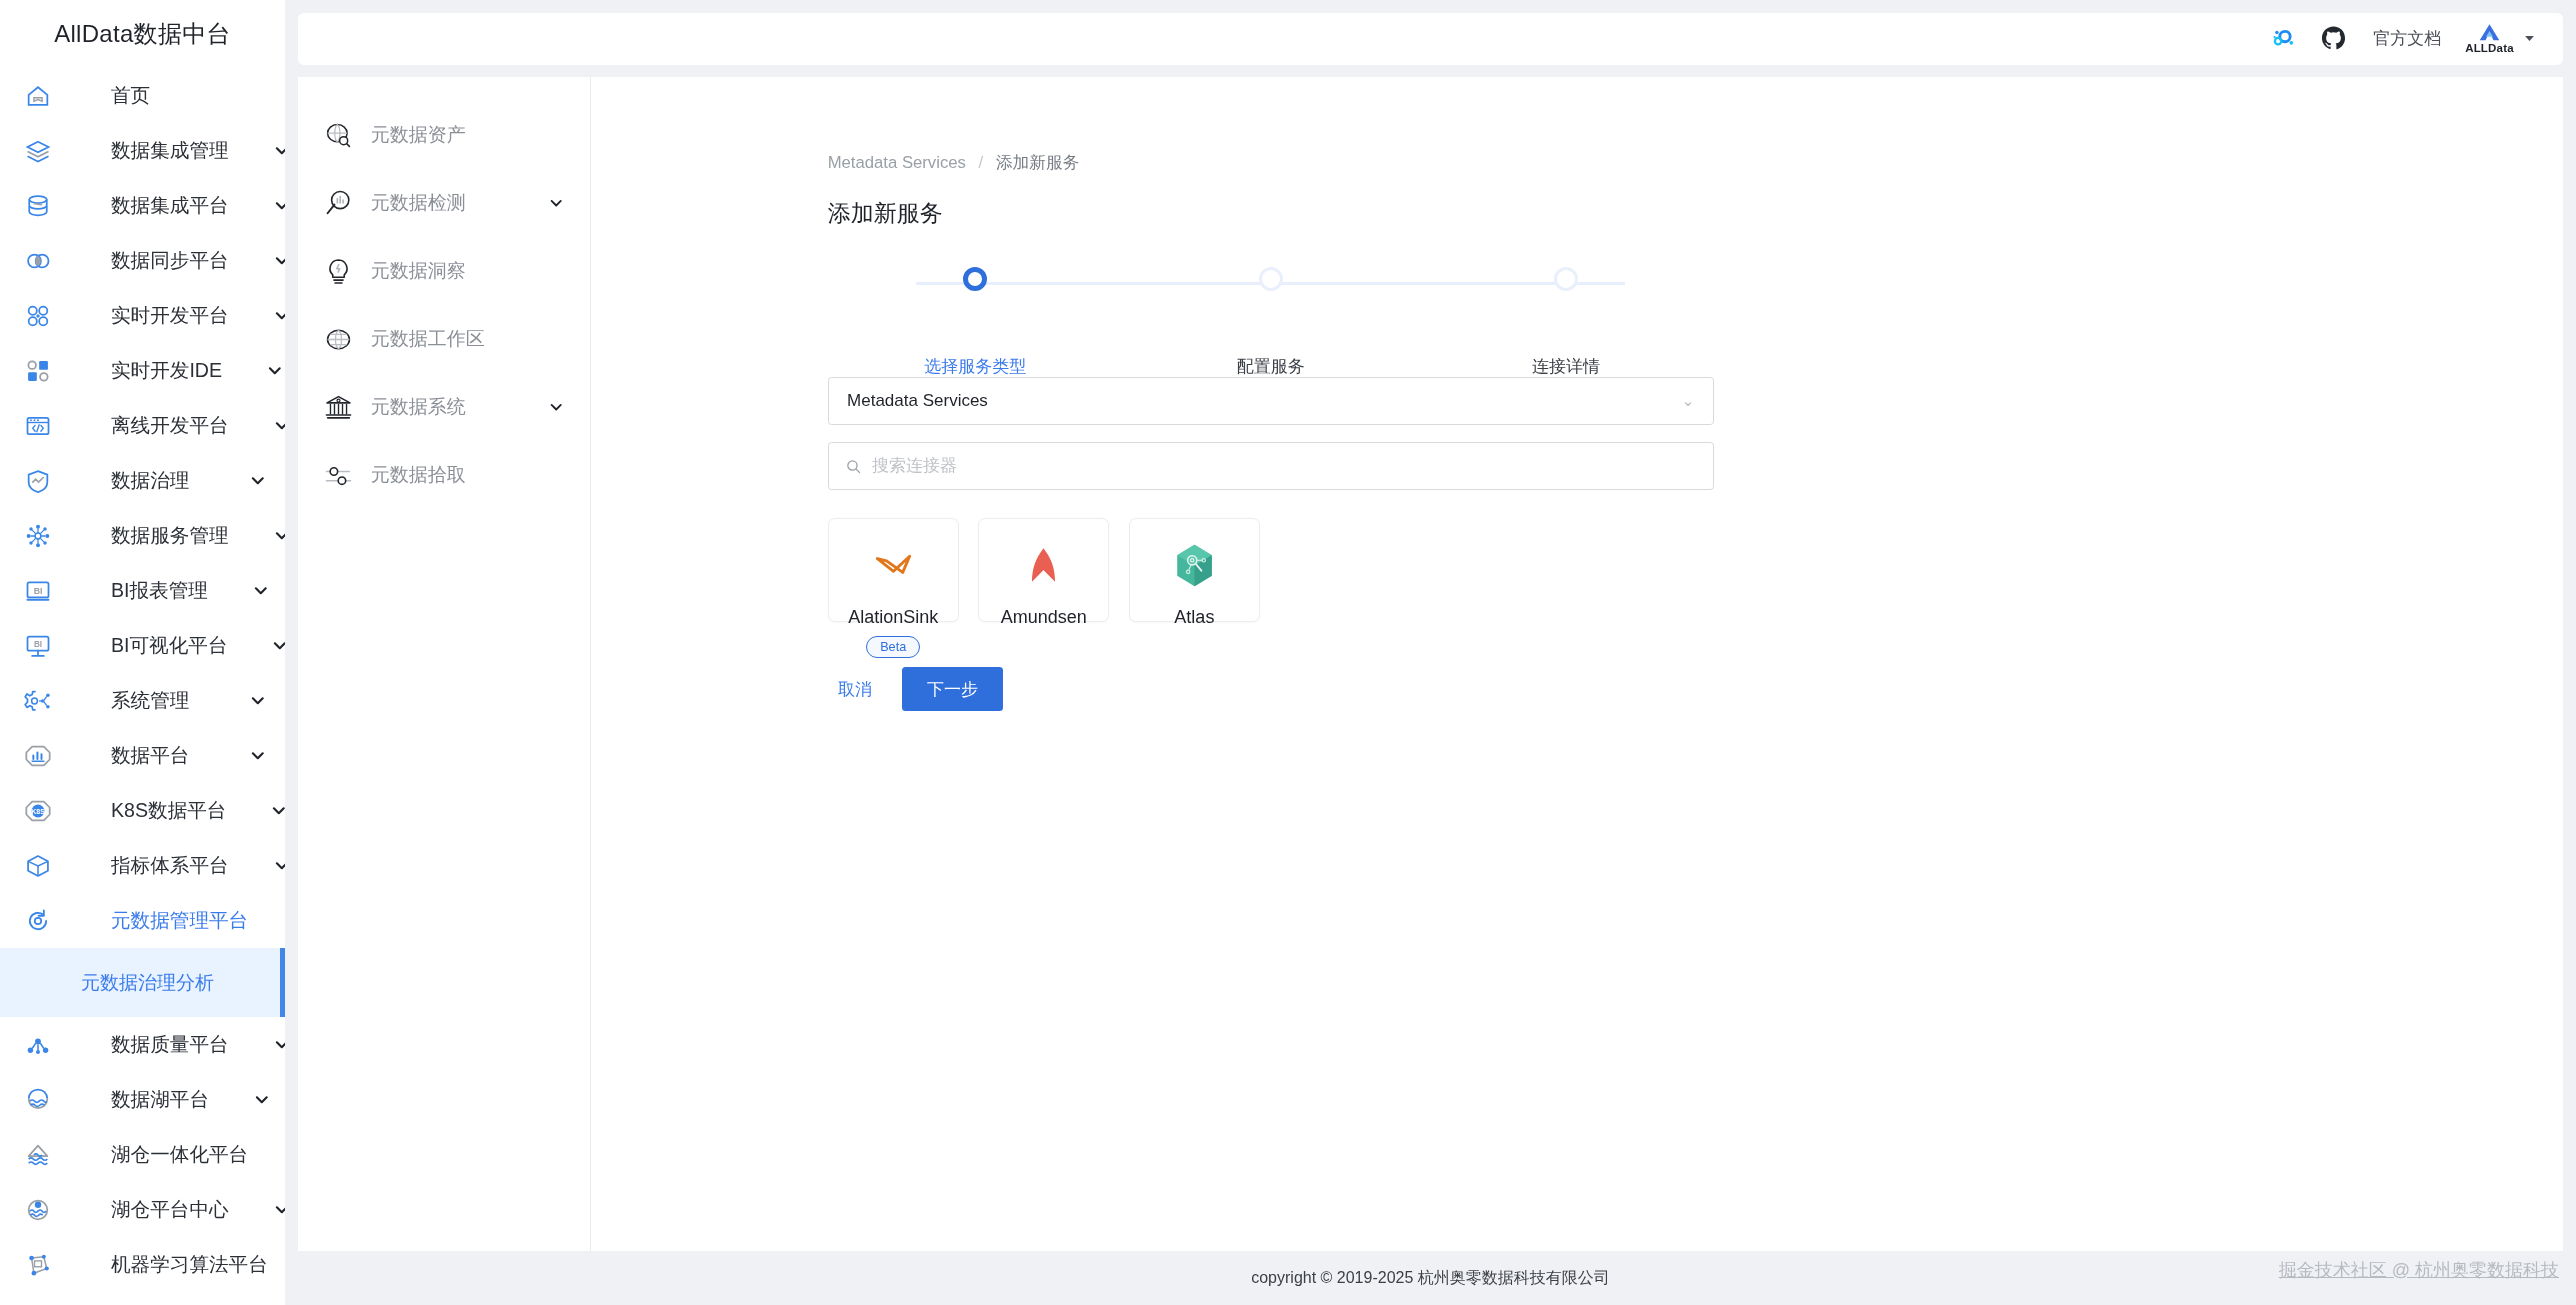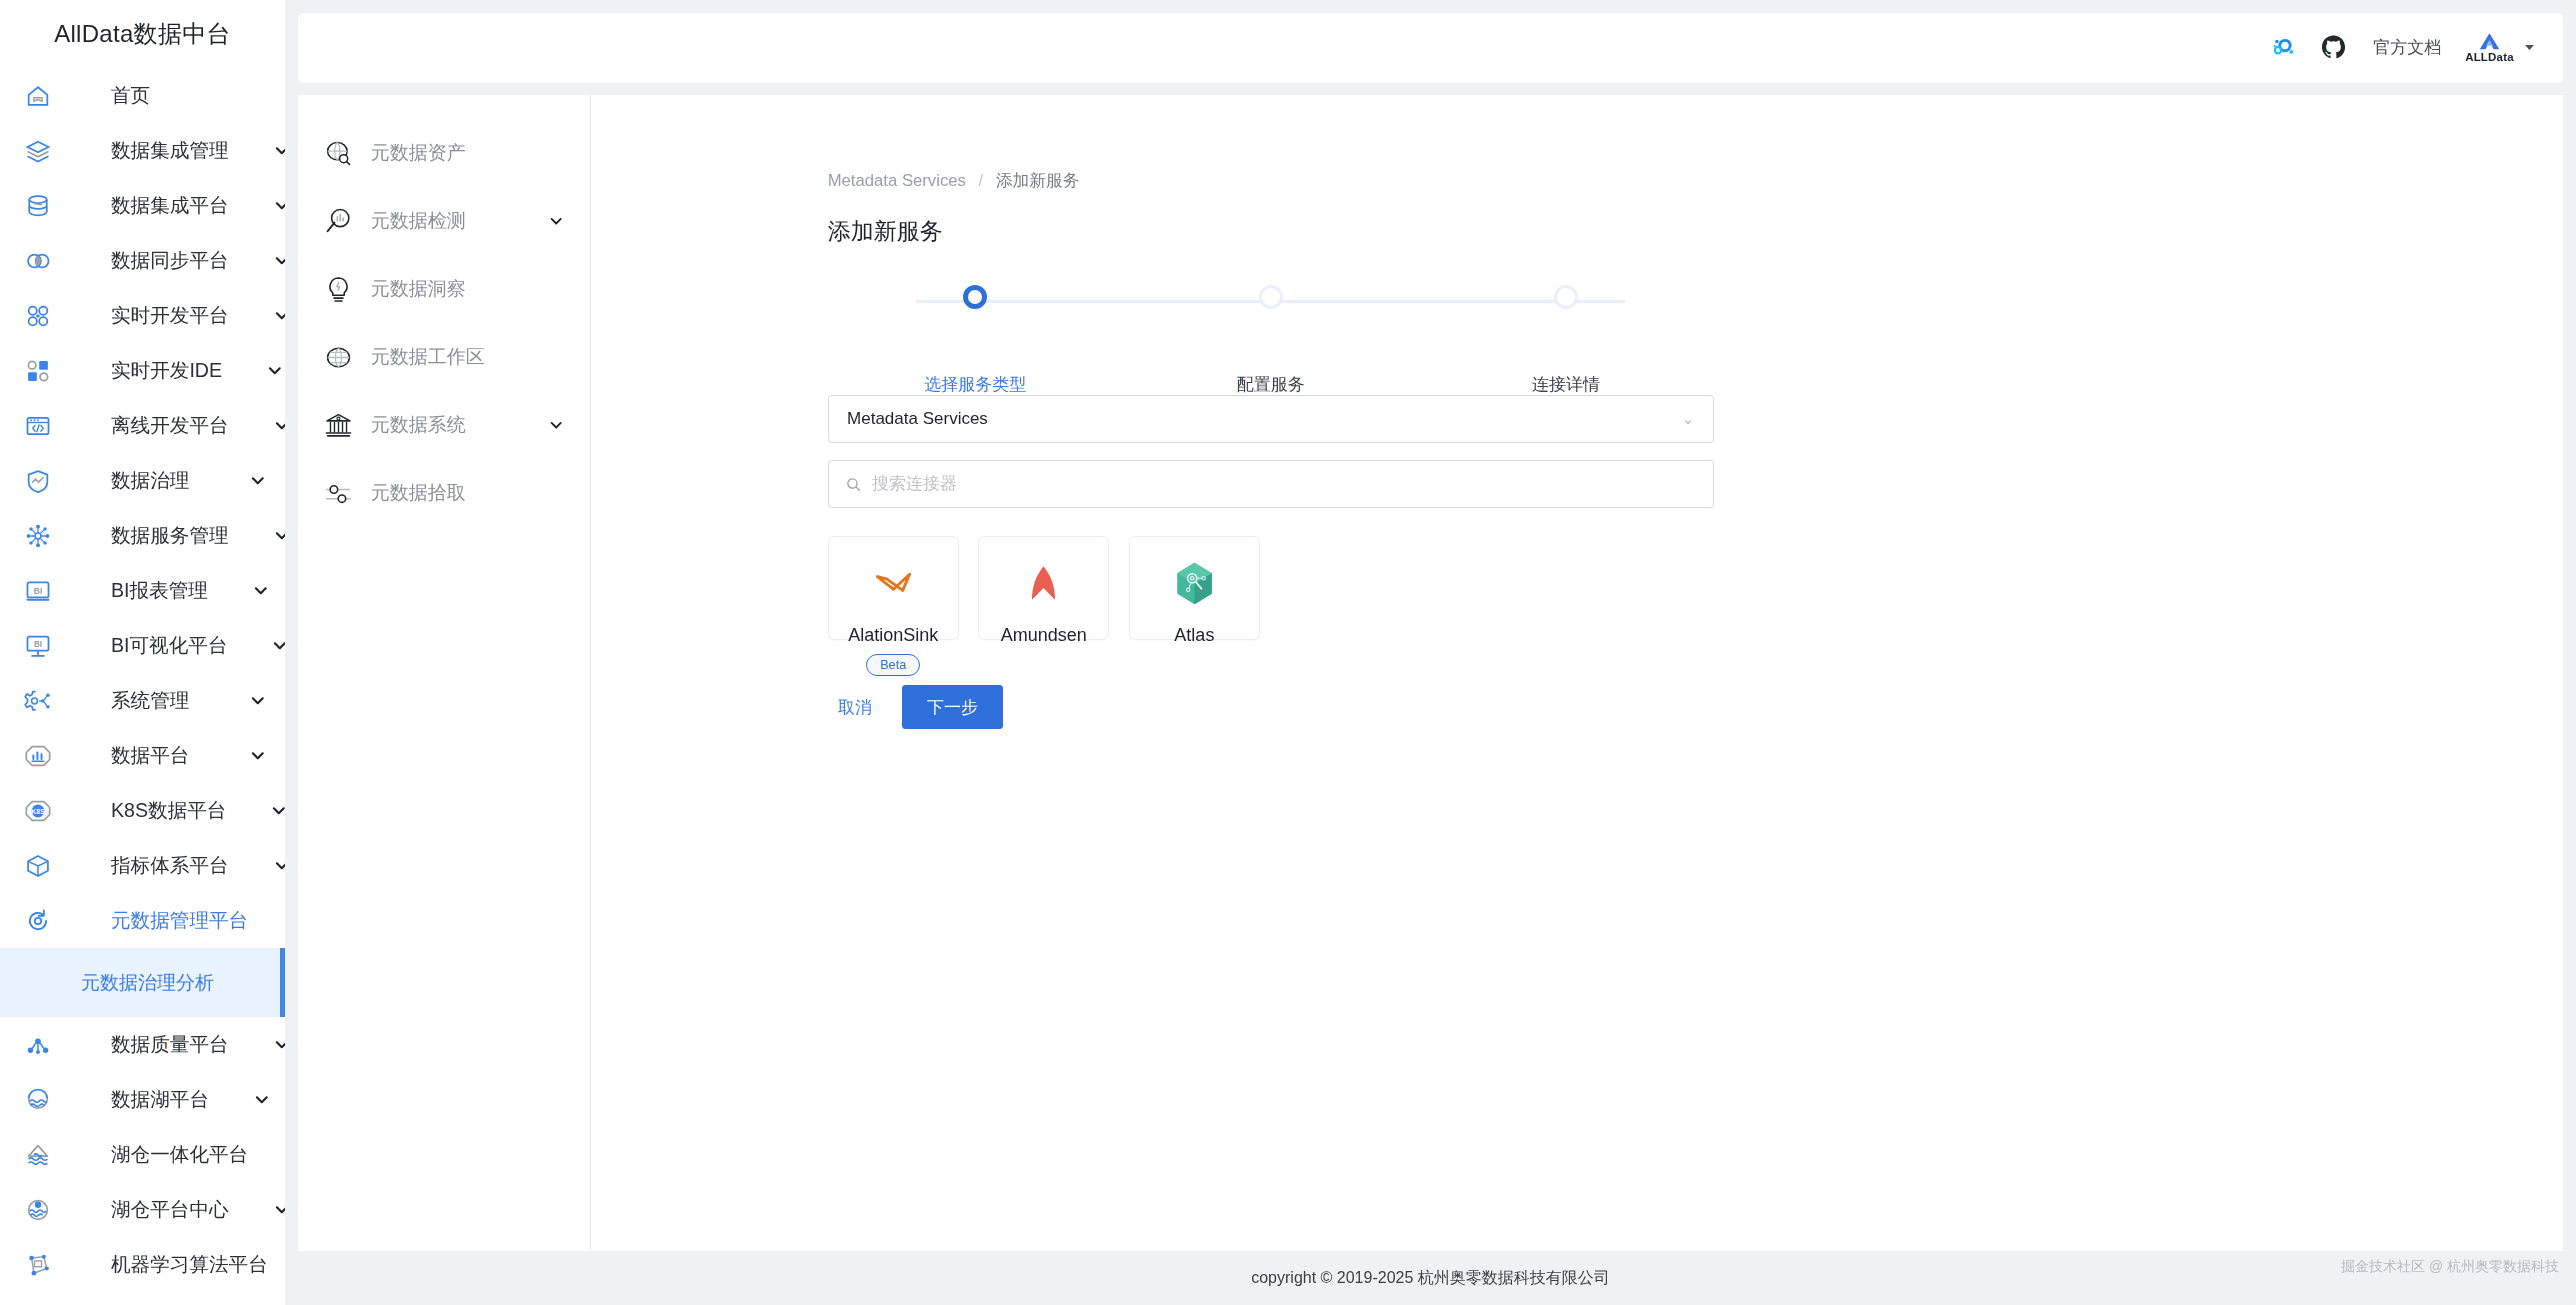--- a/index.html
+++ b/index.html
@@ -34,21 +34,21 @@
     height: 69px; display:flex; align-items:center; padding-left: 81px;
     font-size: 19px; color: #3a7bea; cursor: pointer;
     background: #e8f3ff; border-right: 5.2px solid #4286e8;
   }
 
   
   #right { flex: 1 1 auto; display: flex; flex-direction: column; min-width: 0; background: #f0f1f5; }
 
   
   #topbar {
-    margin: 12.7px 12.7px 0 12.7px; height: 70px; background: #ffffff;
+    margin: 12.7px 12.7px 0 12.7px; height: 52px; background: #ffffff;
     display:flex; align-items:center; justify-content: flex-end; padding-right: 26.5px;
     border-radius: 6px;
     padding-left: 18px;
   }
   .tb-item { display:flex; align-items:center; margin-left: 24px; cursor:pointer; }
   .tb-text { font-size: 17px; color: #4a4f57; margin-left: 3.5px; }
   .tb-logo-text { font-size:11.5px; font-weight:700; color:#1f2329; letter-spacing:0.2px; }
 
   
   #bodyrow { flex: 1 1 auto; display: flex; margin: 12.7px 12.7px 0 12.7px; background: #ffffff; min-height:0; }
@@ -121,21 +121,21 @@
     background:#2f6fdb; color:#fff; font-size: 17px; border:0; border-radius: 3.5px;
     padding: 10.4px 25px; cursor:pointer; font-family:"Liberation Sans", sans-serif;
   }
 
   
   #footer {
     height: 55px; flex: 0 0 55px; position: relative;
     display:flex; align-items:center; justify-content:center; background:#f0f1f5;
   }
   #copyright { font-size: 16px; color:#3b3f45; }
-  #watermark { position:absolute; right: 17px; top: 7px; font-size: 14px; color:#b6bac1; }
+  #watermark { position:absolute; right: 17px; top: 7px; font-size: 18px; color:#b6bac1;text-decoration:underline; }
 
   svg { display:block; }
 </style>
 </head>
 <body>
 
 <div id="app">
 
   <aside id="sidebar">
     <div id="brand">AllData数据中台</div>

